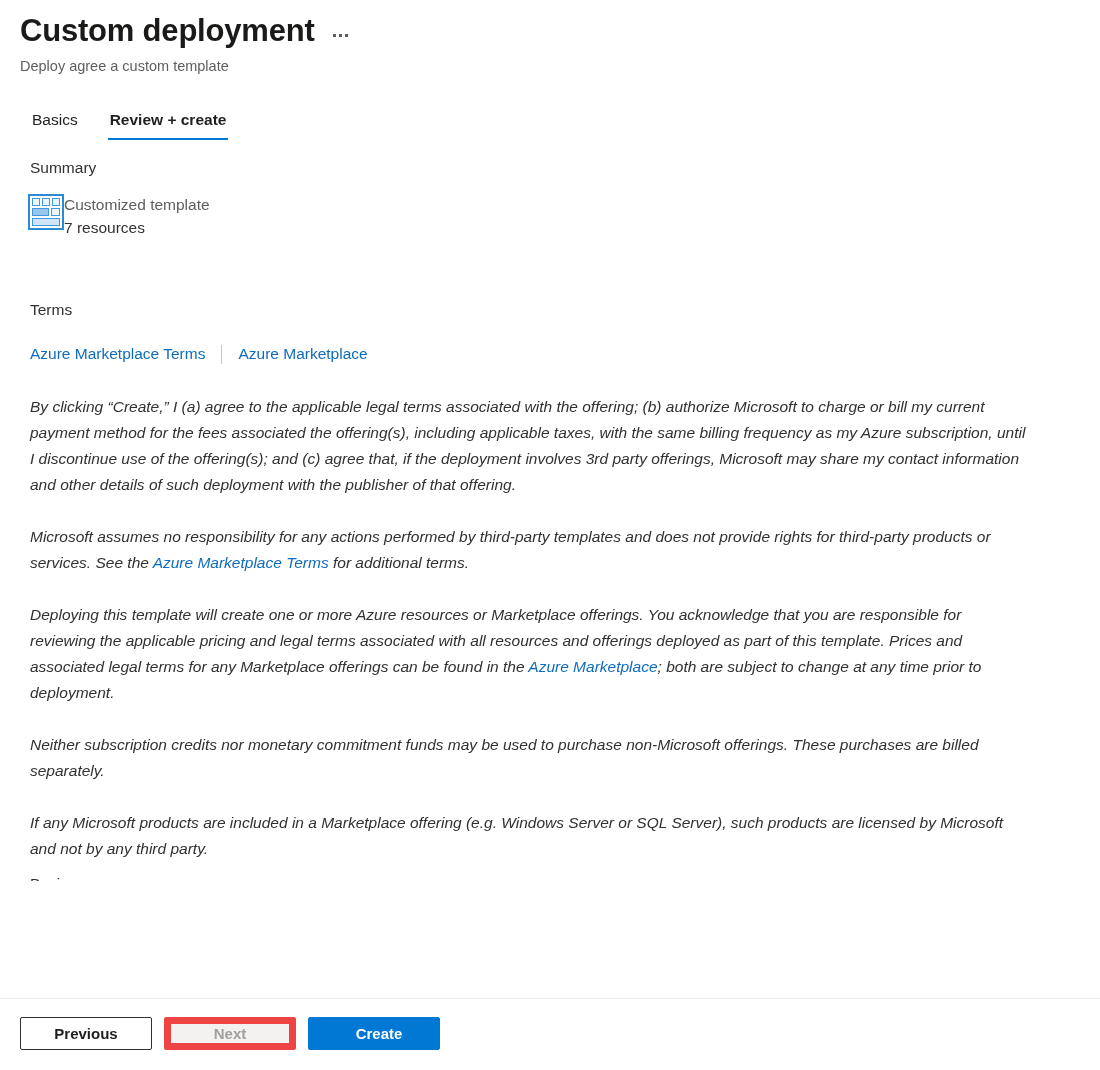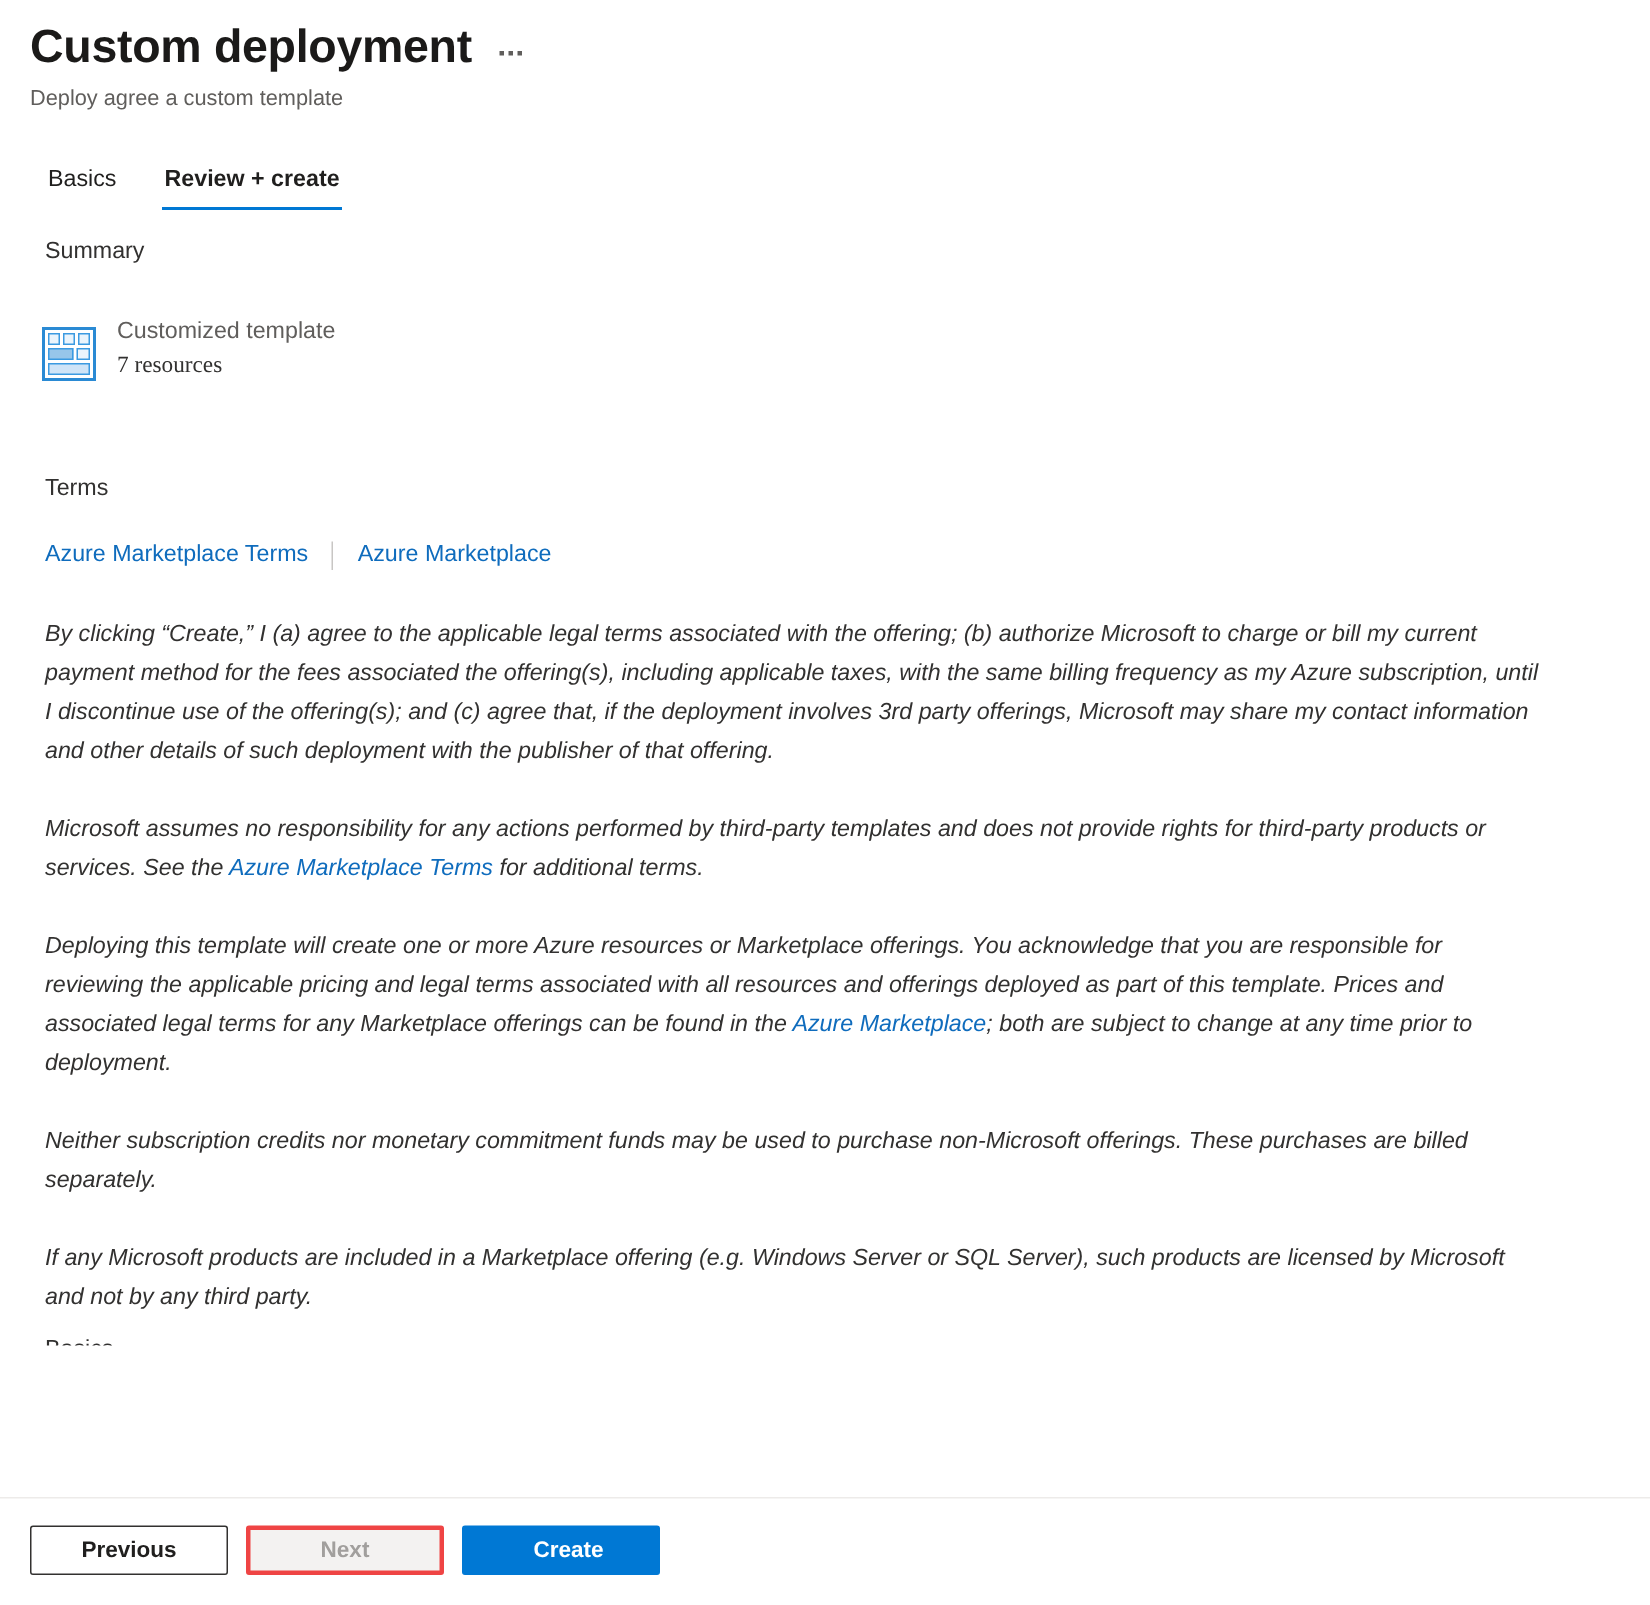--- a/index.html
+++ b/index.html
@@ -112,23 +112,22 @@
     font-size: 15.5px;
     line-height: 20px;
     color: #323130;
     margin: 18px 0 0 10px;
     font-weight: 400;
   }
 
   
   .summary-row {
     display: flex;
-    align-items: flex-end;
-    gap: 14px;
-    margin: 32px 0 0 8px;
+    align-items: flex-start;
+    margin: 16px 0 0 8px;
   }
   .tpl-icon {
     width: 36px;
     height: 36px;
     flex: 0 0 36px;
     border: 2px solid #2a8ad4;
     background: #ffffff;
     padding: 2px;
     display: flex;
     flex-direction: column;
@@ -172,21 +171,20 @@
   }
   .summary-title {
     font-size: 15.5px;
     line-height: 20px;
     color: #605e5c;
   }
   .summary-sub {
     font-size: 15.5px;
     line-height: 20px;
     color: #323130;
-    font-family: Liberation Serif, serif;
   }
 
   
   .terms-label {
     font-size: 15.5px;
     line-height: 20px;
     color: #323130;
     margin: 62px 0 0 10px;
   }
   .terms-links {
@@ -253,21 +251,21 @@
     border-radius: 2px;
   }
   .btn-default {
     background: #ffffff;
     color: #201f1e;
     border: 1px solid #323130;
   }
   .btn-disabled {
     background: #f3f2f1;
     color: #a19f9d;
-    border: 3px solid #ef4444;
+    border: 7px solid #ef4444;
     cursor: default;
   }
   .btn-primary {
     background: #0078d4;
     color: #ffffff;
     border: 1px solid #0078d4;
     padding-left: 28px;
   }
 </style>
 </head>

